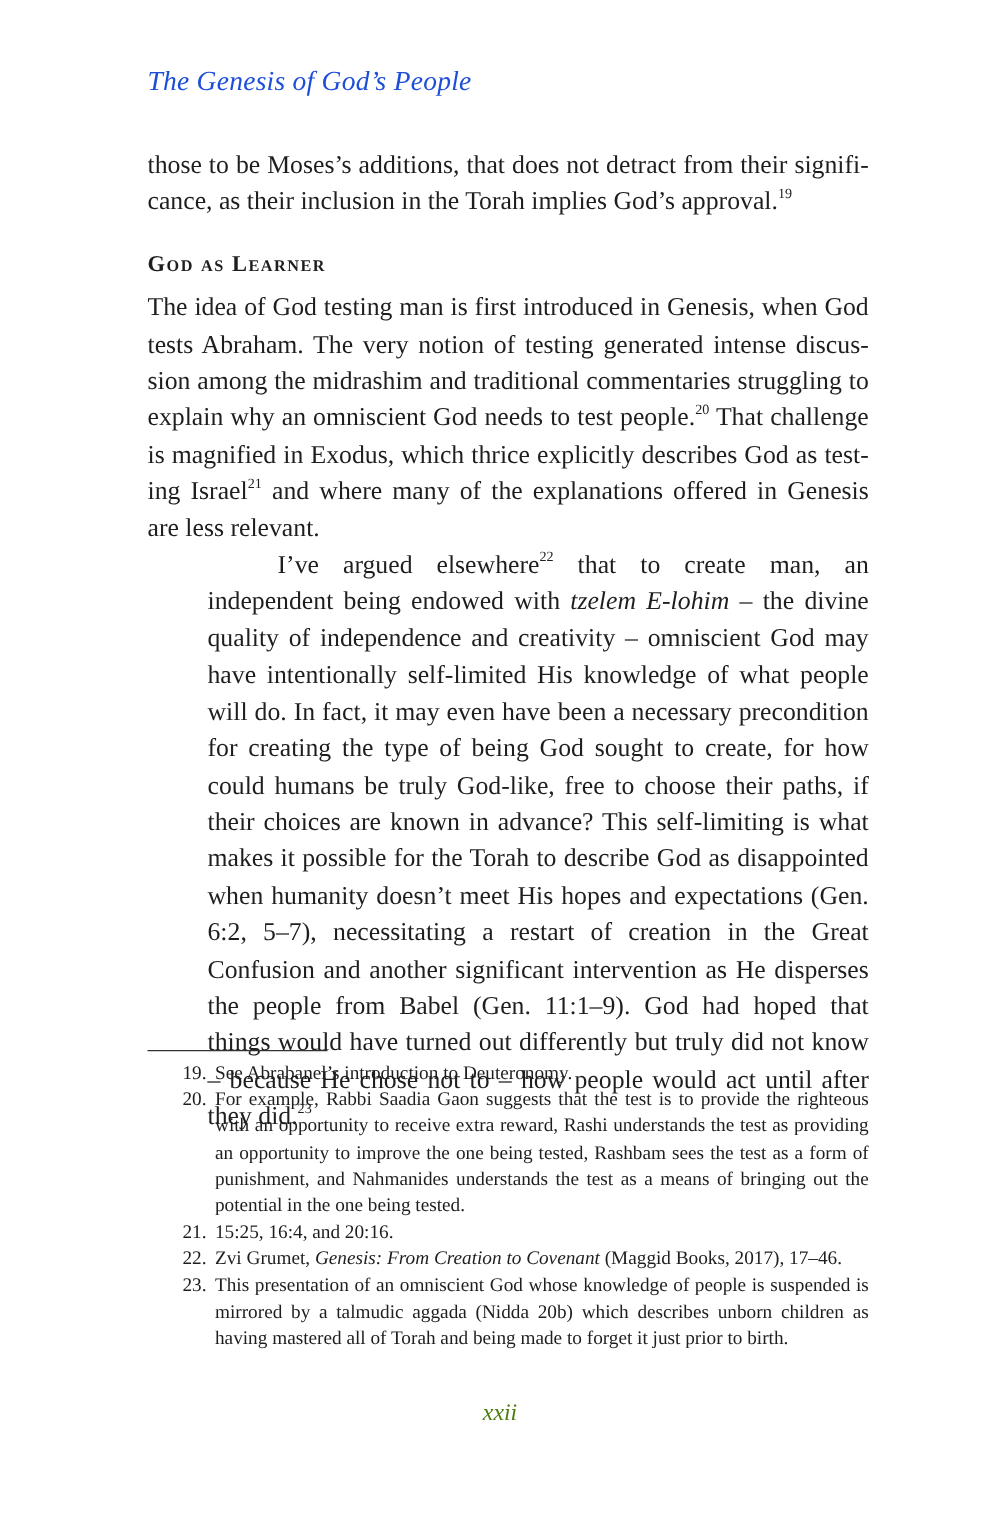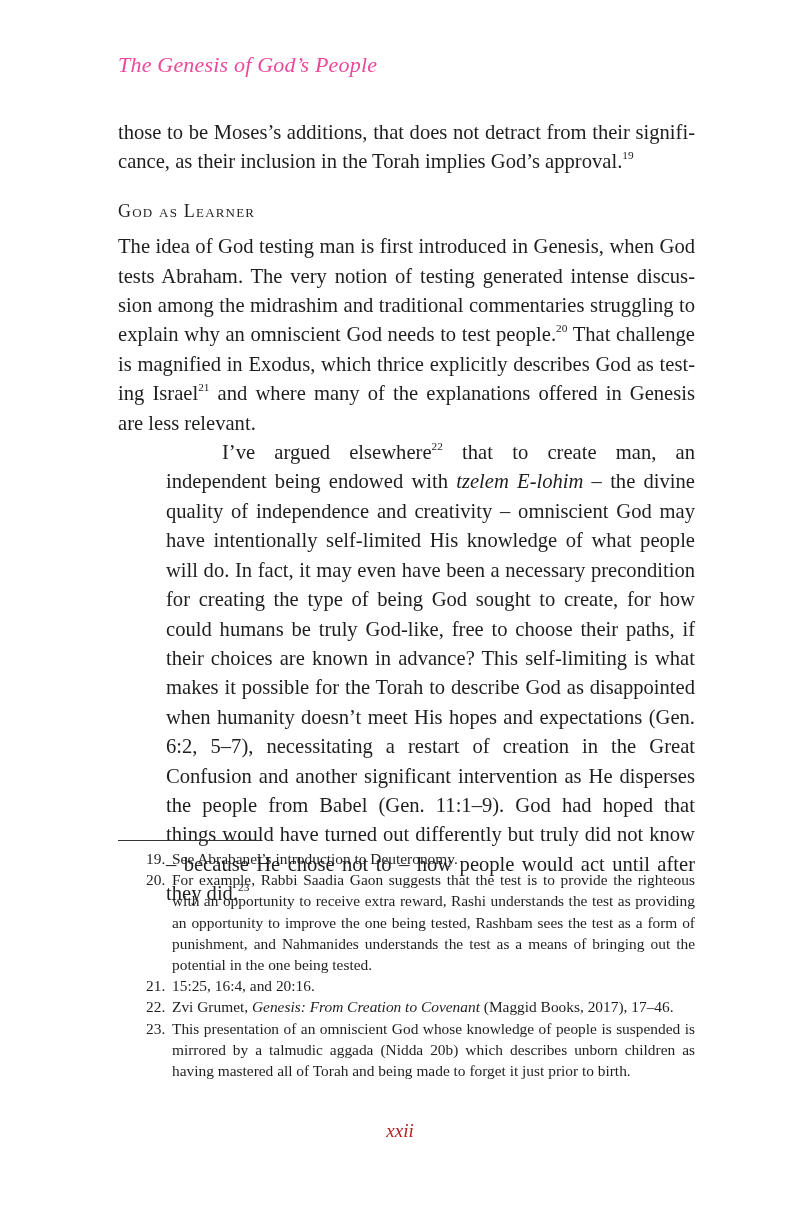--- a/index.html
+++ b/index.html
@@ -4,48 +4,48 @@
   <style>
     html, body { margin: 0; padding: 0; background: #ffffff; }
     body {
       width: 800px; height: 1230px; position: relative; overflow: hidden;
       font-family: "Liberation Serif", "DejaVu Serif", serif;
       color: #1e1e1e;
     }
     .running-head {
       position: absolute; left: 118px; top: 52px;
       font-style: italic; font-size: 22px; letter-spacing: 0.2px;
-      color: #ec4899;
+      color: #1d4ed8;
     }
     .main {
       position: absolute; left: 118px; top: 118px; width: 577px;
       font-size: 20.6px; line-height: 29.4px; text-align: justify;
       hyphens: manual;
     }
     .main p { margin: 0; }
     .main p.indent { text-indent: 56px; margin-left: 48px; }
     .section-head {
-      font-variant: small-caps; font-weight: normal; letter-spacing: 1.2px;
+      font-variant: small-caps; font-weight: bold; letter-spacing: 1.2px;
       font-size: 18px; margin: 20px 0 6px 0; text-align: left;
     }
     sup { font-size: 0.55em; line-height: 0; vertical-align: super; position: relative; top: -0.1em; }
     .rule {
       position: absolute; left: 118px; top: 840px; width: 144px; height: 1px;
       background: #333;
     }
     .notes {
       position: absolute; left: 118px; top: 848px; width: 577px;
       font-size: 15.4px; line-height: 21.2px;
     }
     .note { display: flex; margin: 0; }
     .note .num { width: 26px; flex: 0 0 26px; margin-left: 28px; }
     .note .txt { flex: 1; text-align: justify; }
     .folio {
       position: absolute; left: 0; width: 800px; top: 1120px;
-      text-align: center; font-style: italic; font-size: 19px; color: #b91c1c;
+      text-align: center; font-style: italic; font-size: 19px; color: #4d7c0f;
     }
   </style>
 </head>
 <body>
 
 <div class="running-head">The Genesis of God’s People</div>
 
 <div class="main">
   <p><span>those to be Moses’s additions, that does not detract from their signifi-cance, as their inclusion in the Torah implies God’s approval.</span><sup>19</sup></p>
 

